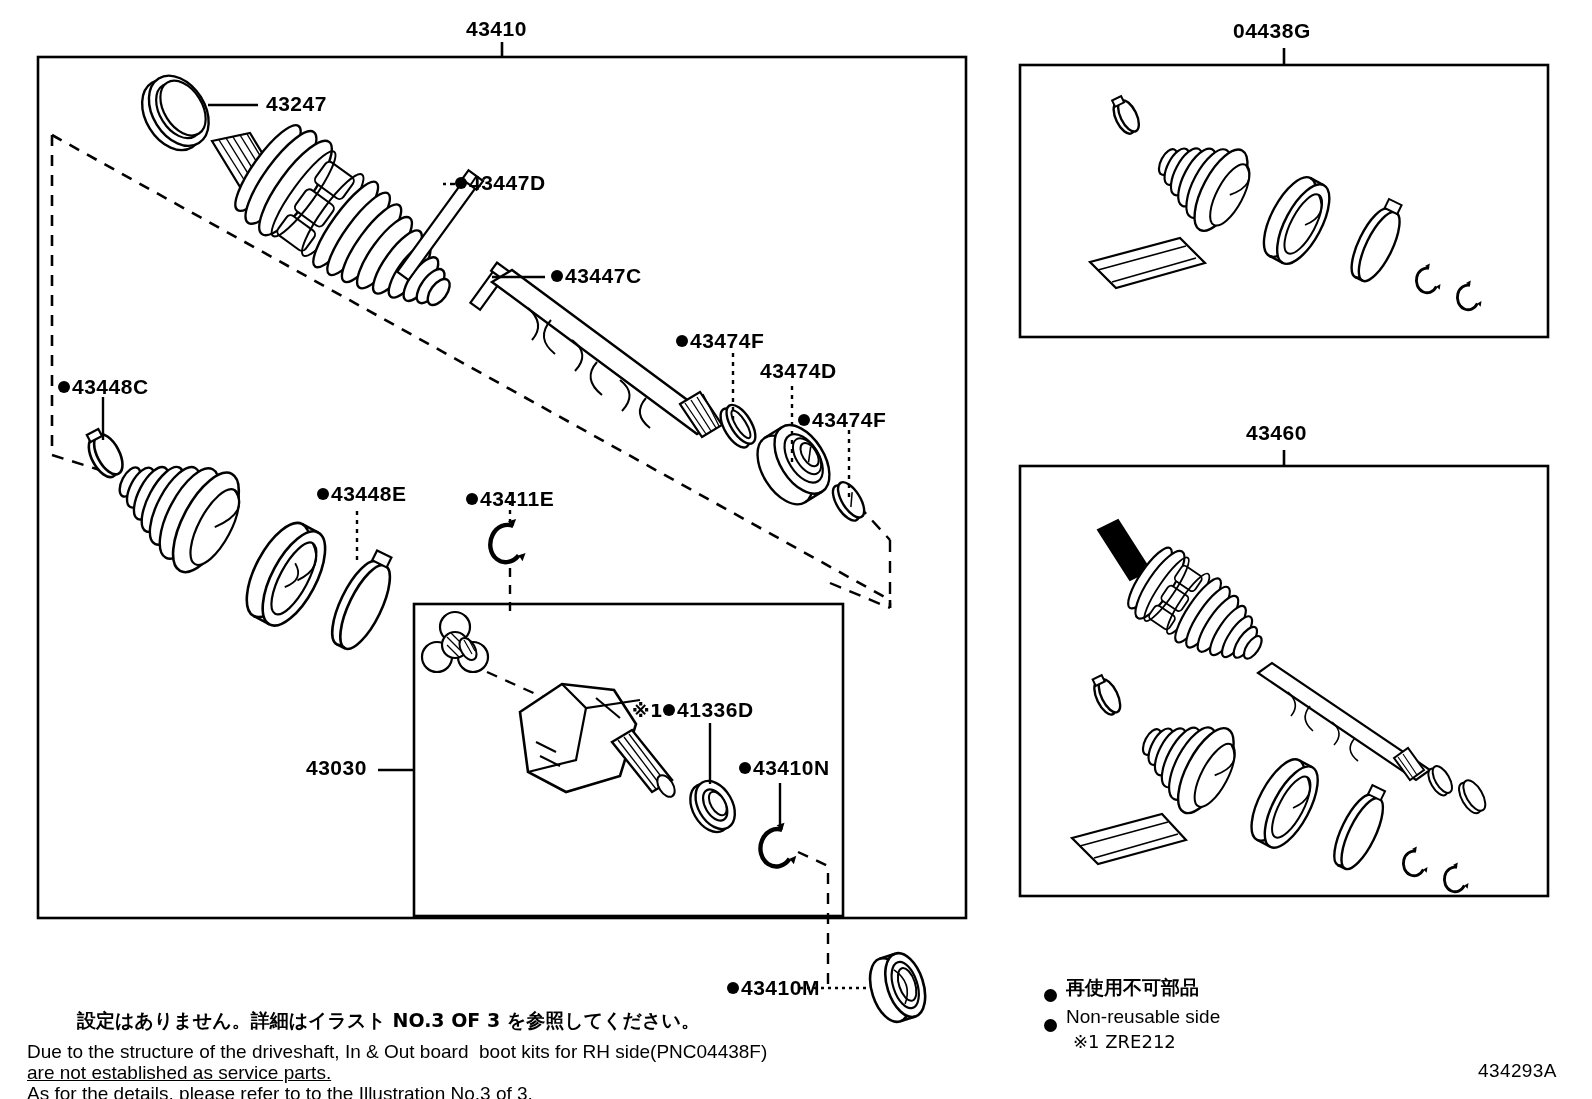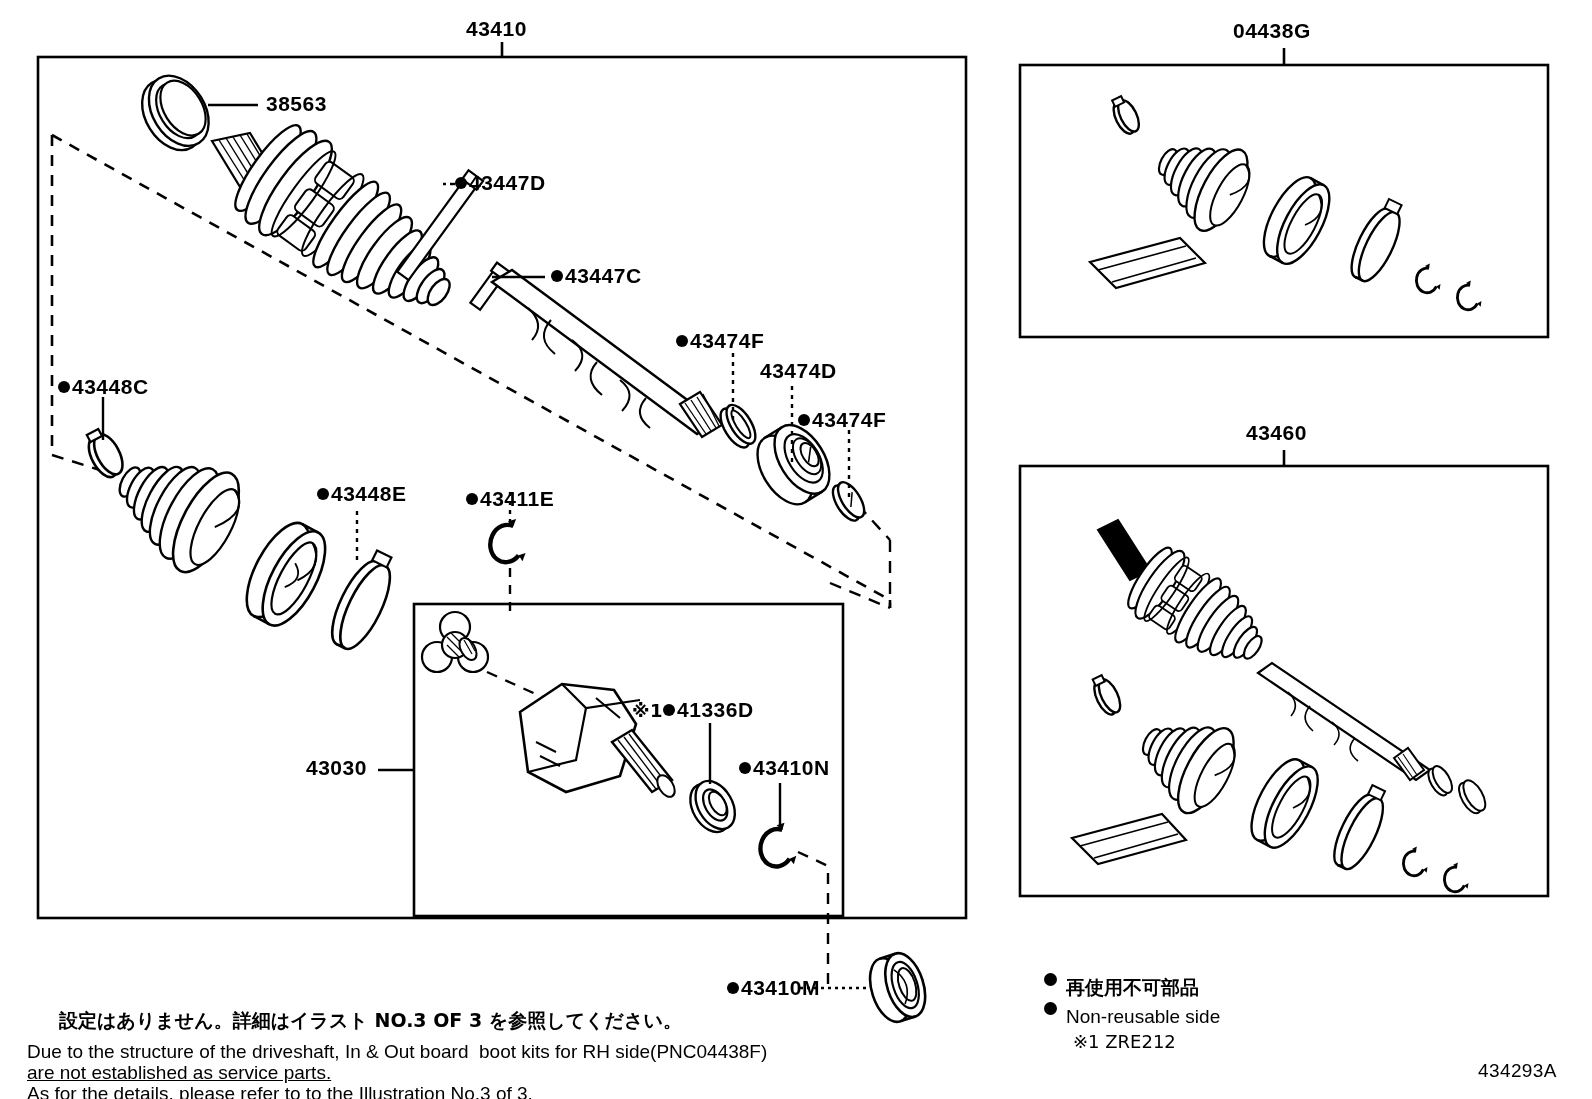--- a/index.html
+++ b/index.html
@@ -32,21 +32,21 @@
     position:absolute;
     font-family:"Liberation Sans","DejaVu Sans",sans-serif;
     font-weight:400;font-size:19px;line-height:1.45;white-space:pre;
   }
   .legend{
     position:absolute;
     font-family:"Liberation Sans","DejaVu Sans",sans-serif;
     font-size:19px;line-height:1.55;white-space:nowrap;
   }
   .legend .jp{font-family:"DejaVu Sans",sans-serif;font-weight:700;}
-  .legend-row{display:flex;align-items:flex-start;gap:9px;}
+  .legend-row{display:flex;align-items:flex-end;gap:9px;}
   .legend-dot{width:13px;height:13px;border-radius:50%;background:#000;flex:0 0 auto;}
   .sheetid{
     position:absolute;font-family:"Liberation Sans","DejaVu Sans",sans-serif;
     font-size:19px;font-weight:400;letter-spacing:0.4px;
   }
   .starnote{
     position:absolute;font-family:"DejaVu Sans","Liberation Sans",sans-serif;
     font-size:18px;
     margin-left:29px;
   }
@@ -459,21 +459,21 @@
   </svg>
 
   <div class="lbl" style="left:466px;top:18px;">43410</div>
 
   <div class="lbl" style="left:306px;top:757px;">43030</div>
 
   <div class="lbl" style="left:1233px;top:20px;">04438G</div>
 
   <div class="lbl" style="left:1246px;top:422px;">43460</div>
 
-  <div class="lbl" style="left:266px;top:93px;">38563</div>
+  <div class="lbl" style="left:266px;top:93px;">43247</div>
 
   <div class="lbl" style="left:455px;top:172px;">
     <span class="dot"></span><span>43447D</span>
   </div>
 
   <div class="lbl" style="left:551px;top:265px;">
     <span class="dot"></span><span>43447C</span>
   </div>
 
   <div class="lbl" style="left:676px;top:330px;">
@@ -503,21 +503,21 @@
   </div>
 
   <div class="lbl" style="left:739px;top:757px;">
     <span class="dot"></span><span>43410N</span>
   </div>
 
   <div class="lbl" style="left:727px;top:977px;">
     <span class="dot"></span><span>43410M</span>
   </div>
 
-  <div class="note-jp" style="left:15px;top:1008px;padding-left:44px;">設定はありません。詳細はイラスト NO.3 OF 3 を参照してください。</div>
+  <div class="note-jp" style="left:33px;top:1008px;padding-left:44px;">設定はありません。詳細はイラスト NO.3 OF 3 を参照してください。</div>
 
   <div class="note-en" style="left:27px;top:1038px;">Due to the structure of the driveshaft, In &amp; Out board  boot kits for RH side(PNC04438F)</div>
   <div class="note-en" style="left:27px;top:1059px;text-decoration:underline;">are not established as service parts.</div>
   <div class="note-en" style="left:27px;top:1080px;">As for the details, please refer to to the Illustration No.3 of 3.</div>
 
   <div class="legend" style="left:1044px;top:973px;">
     <div class="legend-row">
       <span class="legend-dot"></span>
       <span class="jp">再使用不可部品</span>
     </div>

